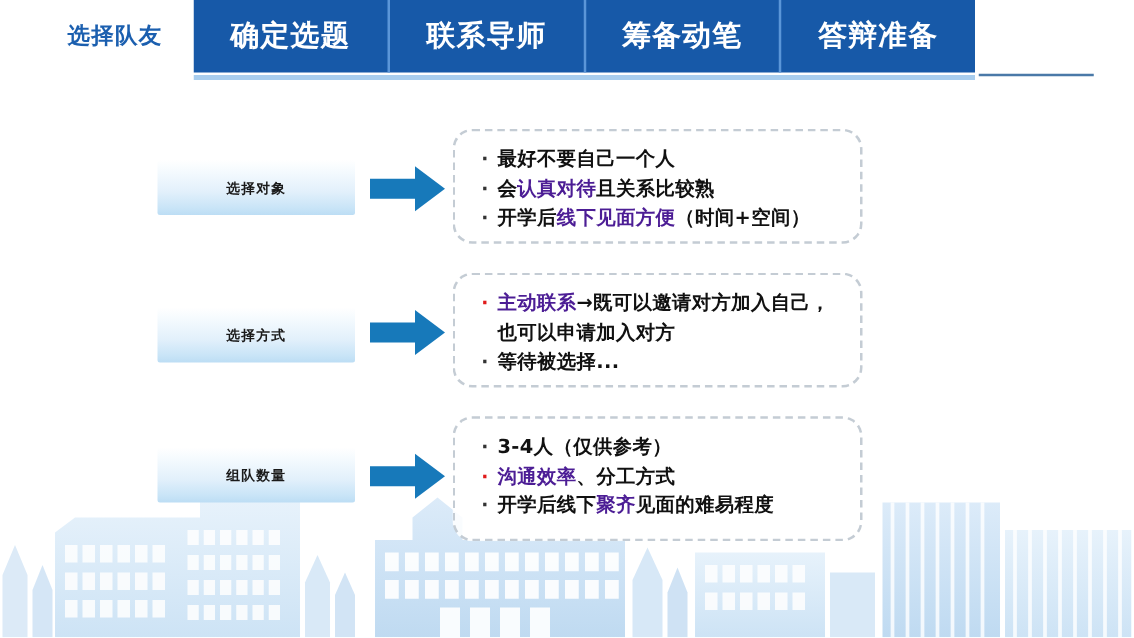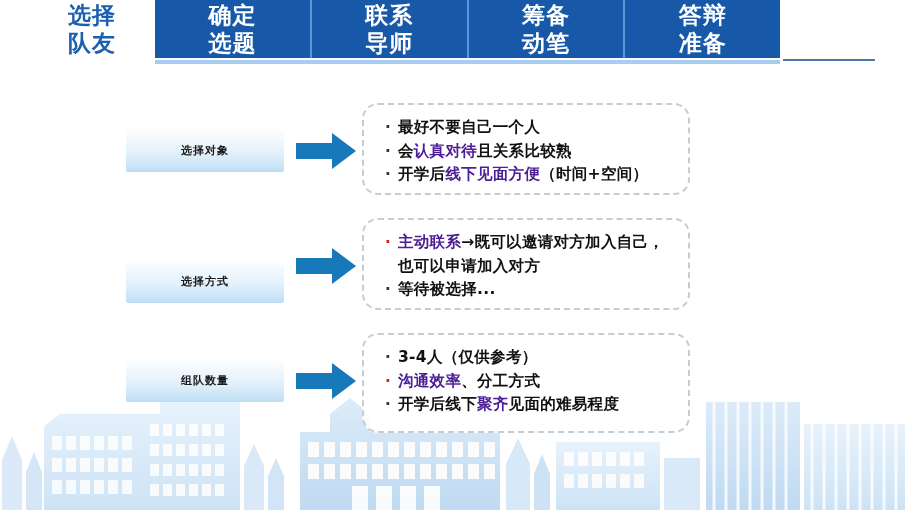--- a/index.html
+++ b/index.html
@@ -43,44 +43,44 @@
     height: 62px;
     z-index: 3;
   }
   .step-first {
     position: absolute;
     left: 36px;
     top: 0px;
     width: 112px;
     height: 58px;
     display: flex;
-    flex-direction: column;
+    flex-direction: row;
     align-items: center;
     justify-content: center;
     color: #1b5faf;
-    font-size: 23px;
+    font-size: 18px;
     font-weight: bold;
     line-height: 1.16;
     letter-spacing: 1px;
     background: #ffffff;
   }
   #step-blue-band {
     position: absolute;
     left: 155px;
     top: 0px;
     width: 625px;
     height: 58px;
     background: #1759a8;
     display: flex;
     flex-direction: row;
   }
   .step-cell {
     flex: 1 1 0;
     display: flex;
-    flex-direction: column;
+    flex-direction: row;
     align-items: center;
     justify-content: center;
     color: #ffffff;
     font-size: 23px;
     font-weight: bold;
     line-height: 1.16;
     letter-spacing: 1px;
     border-right: 2px solid #5b96d8;
     box-sizing: border-box;
   }
@@ -129,21 +129,21 @@
                 #bcddf4 100%);
     display: flex;
     align-items: center;
     justify-content: center;
     color: #1a1a1a;
     font-size: 11px;
     font-weight: bold;
     letter-spacing: 1px;
   }
   #row-1 .row-label { top: 28px; }
-  #row-2 .row-label { top: 44px; font-family: Liberation Serif, serif; }
+  #row-2 .row-label { top: 31px; font-family: Liberation Serif, serif; }
   #row-3 .row-label { top: 28px; }
 
   .row-arrow {
     position: absolute;
     left: 296px;
     width: 62px;
     height: 40px;
   }
   #row-1 .row-arrow { top: 31px; }
   #row-2 .row-arrow { top: 31px; }

